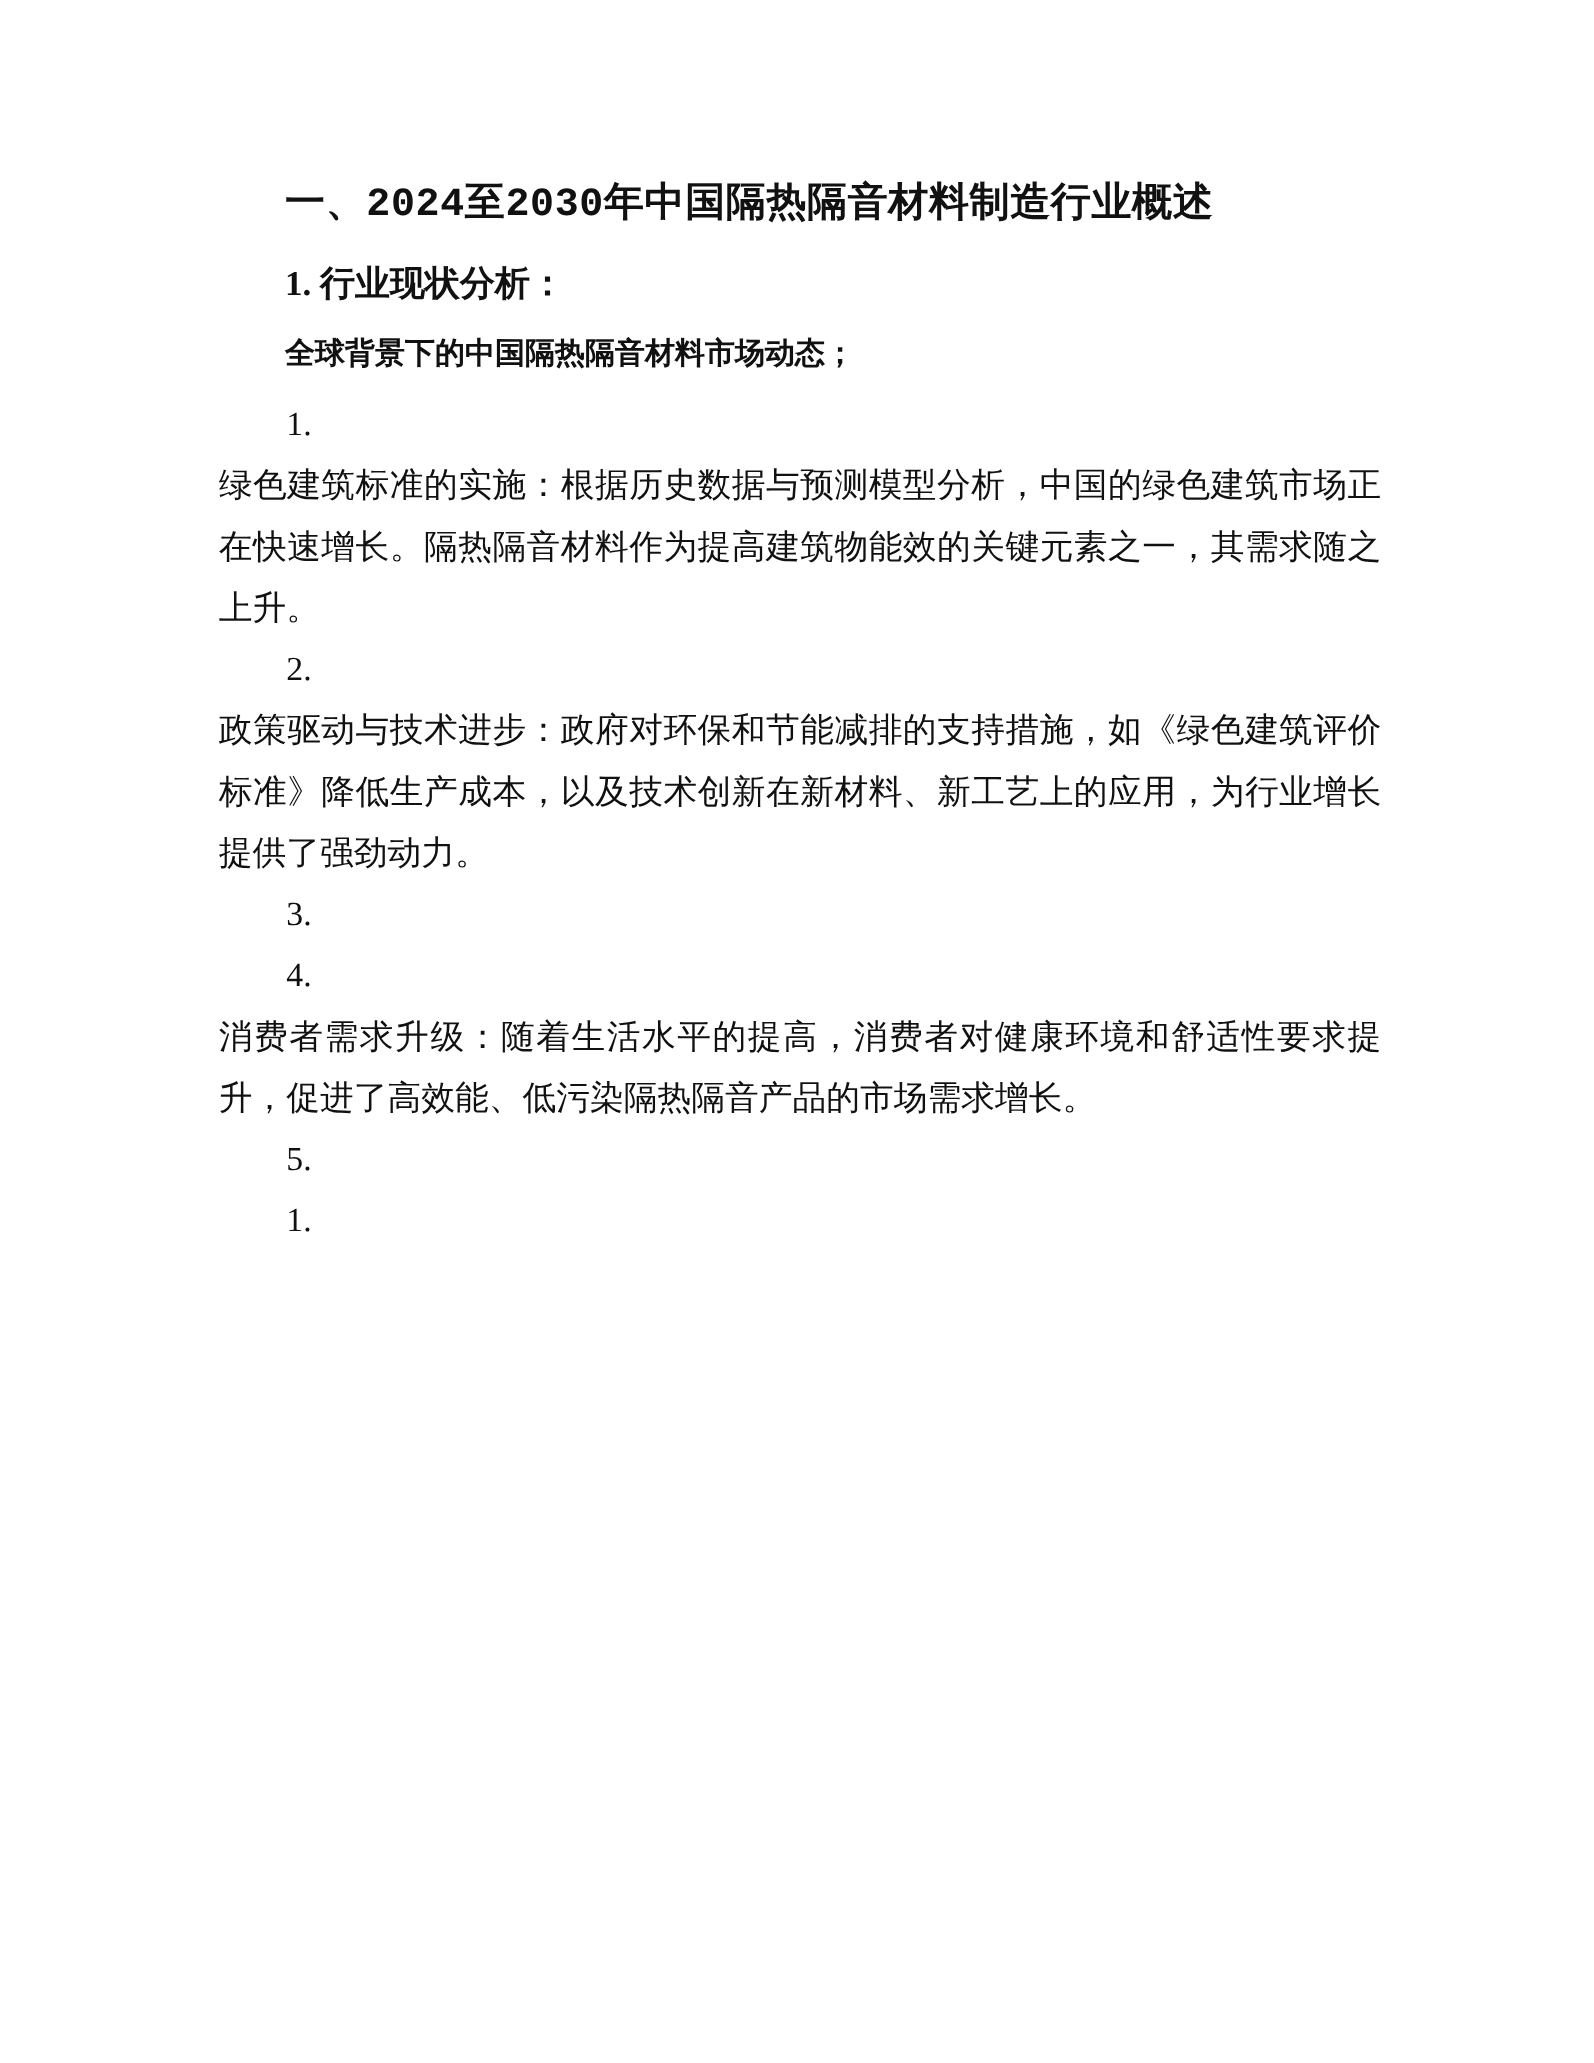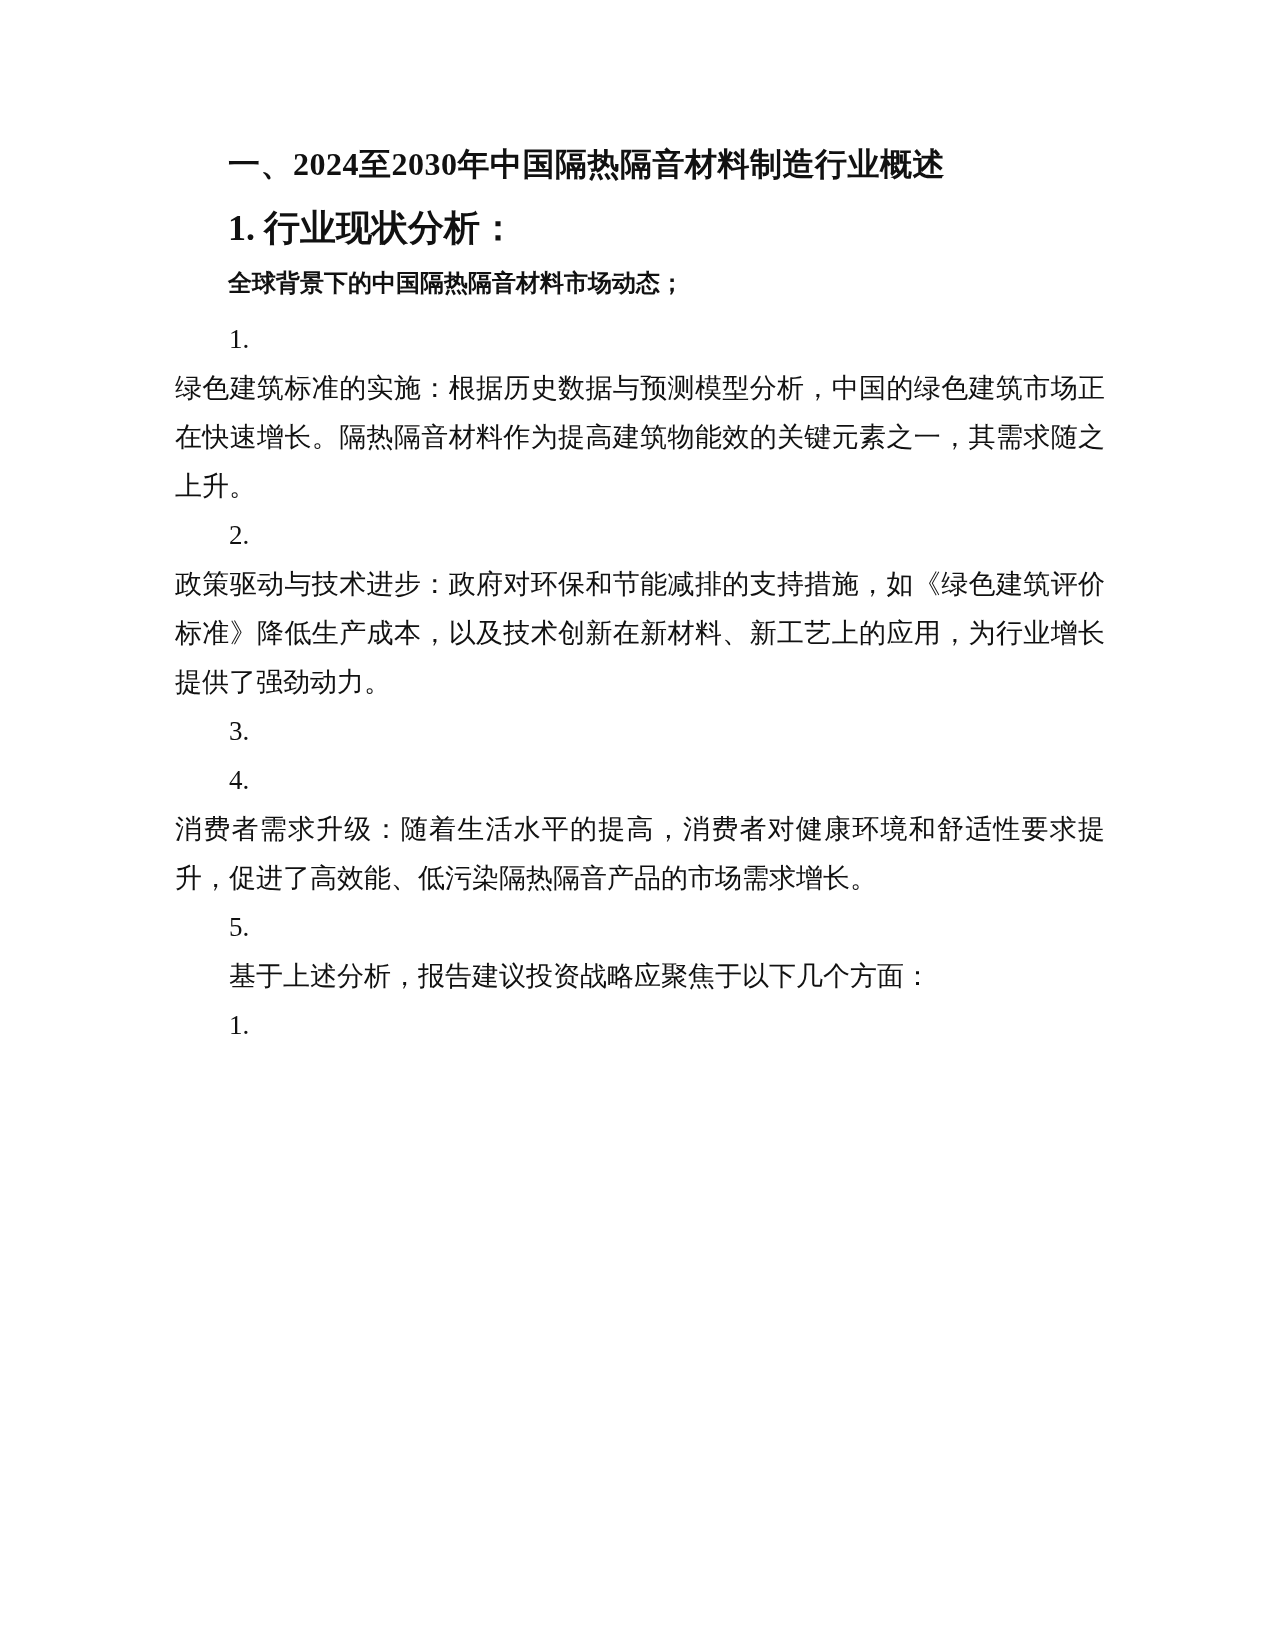--- a/index.html
+++ b/index.html
@@ -19,23 +19,24 @@
     padding: 145px 170px 60px 175px;
     overflow: hidden;
   }
   .doc-title {
     font-size: 32px;
     line-height: 38px;
     font-weight: bold;
     margin: 0 0 30px 0;
     text-indent: 53px;
     letter-spacing: 0.5px;
+    font-family: Liberation Mono, monospace;
   }
   .doc-h2 {
-    font-size: 36px;
+    font-size: 28px;
     line-height: 30px;
     font-weight: bold;
     margin: 0 0 25px 0;
     text-indent: 53px;
   }
   .doc-h3 {
     font-size: 24px;
     line-height: 30px;
     font-weight: bold;
     margin: 0 0 17px 0;
@@ -69,16 +70,15 @@
   <h3 class="doc-h3">全球背景下的中国隔热隔音材料市场动态；</h3>
   <div class="doc-body">
       <div class="line-number">1.</div>
       <div class="line-flush">绿色建筑标准的实施：根据历史数据与预测模型分析，中国的绿色建筑市场正在快速增长。隔热隔音材料作为提高建筑物能效的关键元素之一，其需求随之上升。</div>
       <div class="line-number">2.</div>
       <div class="line-flush">政策驱动与技术进步：政府对环保和节能减排的支持措施，如《绿色建筑评价标准》降低生产成本，以及技术创新在新材料、新工艺上的应用，为行业增长提供了强劲动力。</div>
       <div class="line-number">3.</div>
       <div class="line-number">4.</div>
       <div class="line-flush">消费者需求升级：随着生活水平的提高，消费者对健康环境和舒适性要求提升，促进了高效能、低污染隔热隔音产品的市场需求增长。</div>
       <div class="line-number">5.</div>
-      <div class="line-indent">基于上述分析，报告建议投资战略应聚焦于以下几个方面：</div>
       <div class="line-number">1.</div>
     </div>
 </div>
 
 </body></html>

